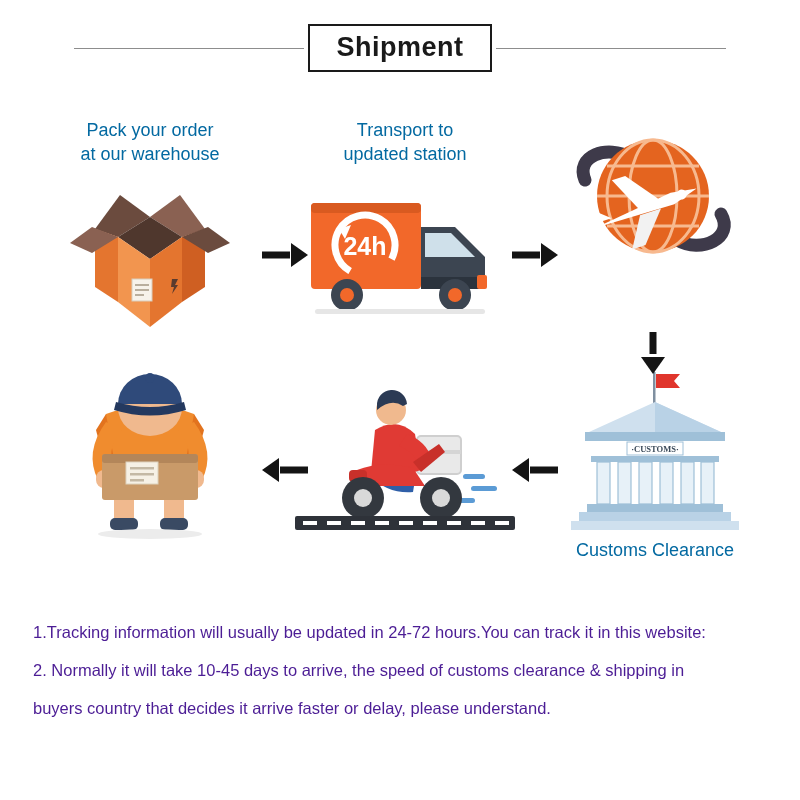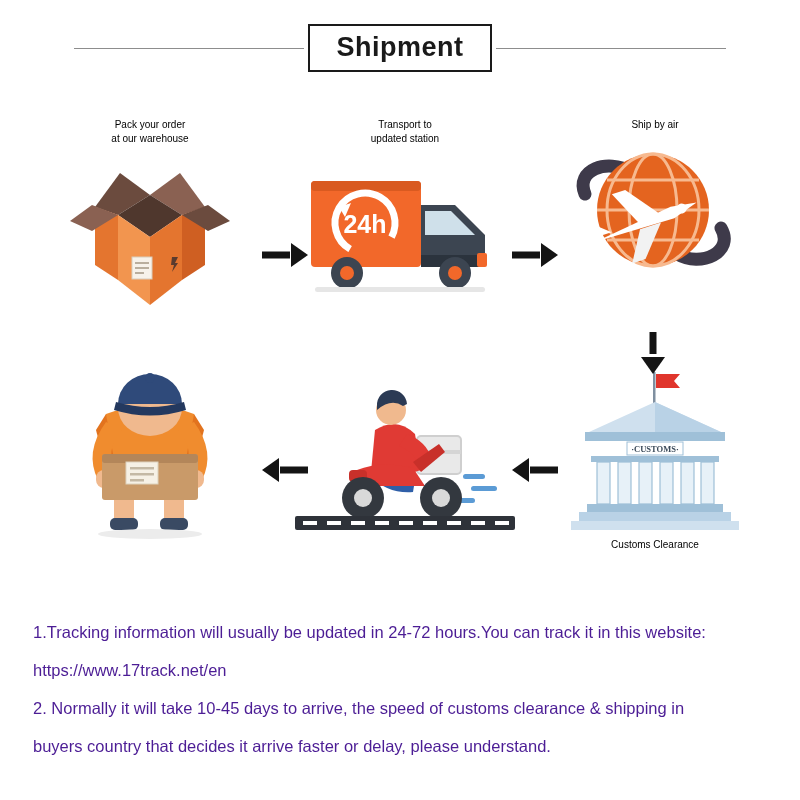--- a/index.html
+++ b/index.html
@@ -57,23 +57,23 @@
     left: 30px;
     width: 740px;
     height: 480px;
   }
   .cell {
     position: absolute;
     width: 220px;
     text-align: center;
   }
   .cell .caption {
-    font-size: 10px;
+    font-size: 18px;
     line-height: 1.35;
-    color: #000000;
+    color: #0369a1;
   }
   .art {
     position: relative;
     height: 180px;
   }
 
   
   .r1c1 { left: 10px;  top: 8px; }
   .r1c2 { left: 265px; top: 8px; }
   .r1c3 { left: 515px; top: 8px; }
@@ -230,23 +230,20 @@
           <circle cx="52" cy="128" r="7" fill="#f2682a"></circle>
           <circle cx="160" cy="128" r="16" fill="#3c4551"></circle>
           <circle cx="160" cy="128" r="7" fill="#f2682a"></circle>
 
           <rect x="20" y="142" width="170" height="5" rx="2.5" fill="#e6e6e6"></rect>
         </svg>
       </div>
     </div>
 
     <div class="cell r1c3">
-      <div class="caption">
-        <span>Ship by air</span>
-      </div>
       <div class="art">
         <svg width="220" height="160" viewBox="0 0 220 160">
 
           <path d="M40 62 C30 38 62 26 86 40" stroke="#3e3a4a" stroke-width="13" fill="none" stroke-linecap="round"></path>
           <path d="M176 96 C190 120 156 136 132 122" stroke="#3e3a4a" stroke-width="13" fill="none" stroke-linecap="round"></path>
 
           <circle cx="108" cy="78" r="56" fill="#e4641f"></circle>
           <g stroke="#f7b98f" stroke-width="3" fill="none">
             <ellipse cx="108" cy="78" rx="24" ry="56"></ellipse>
             <ellipse cx="108" cy="78" rx="46" ry="56"></ellipse>
@@ -410,18 +407,17 @@
     <div class="arrow a5">
       <div class="arrow-h arrow-left" style="width:46px;height:30px;">
         <div class="shaft"></div>
           <div class="head"></div>
       </div>
     </div>
   </div>
 
   <div class="notes">
     <p>1.Tracking information will usually be updated in 24-72 hours.You can track it in this website:</p>
-    <p>https://www.17track.net/en</p>
     <p>2. Normally it will take 10-45 days to arrive, the speed of customs clearance &amp; shipping in</p>
     <p>buyers country that decides it arrive faster or delay, please understand.</p>
   </div>
 
 </div>
 
 </body></html>

